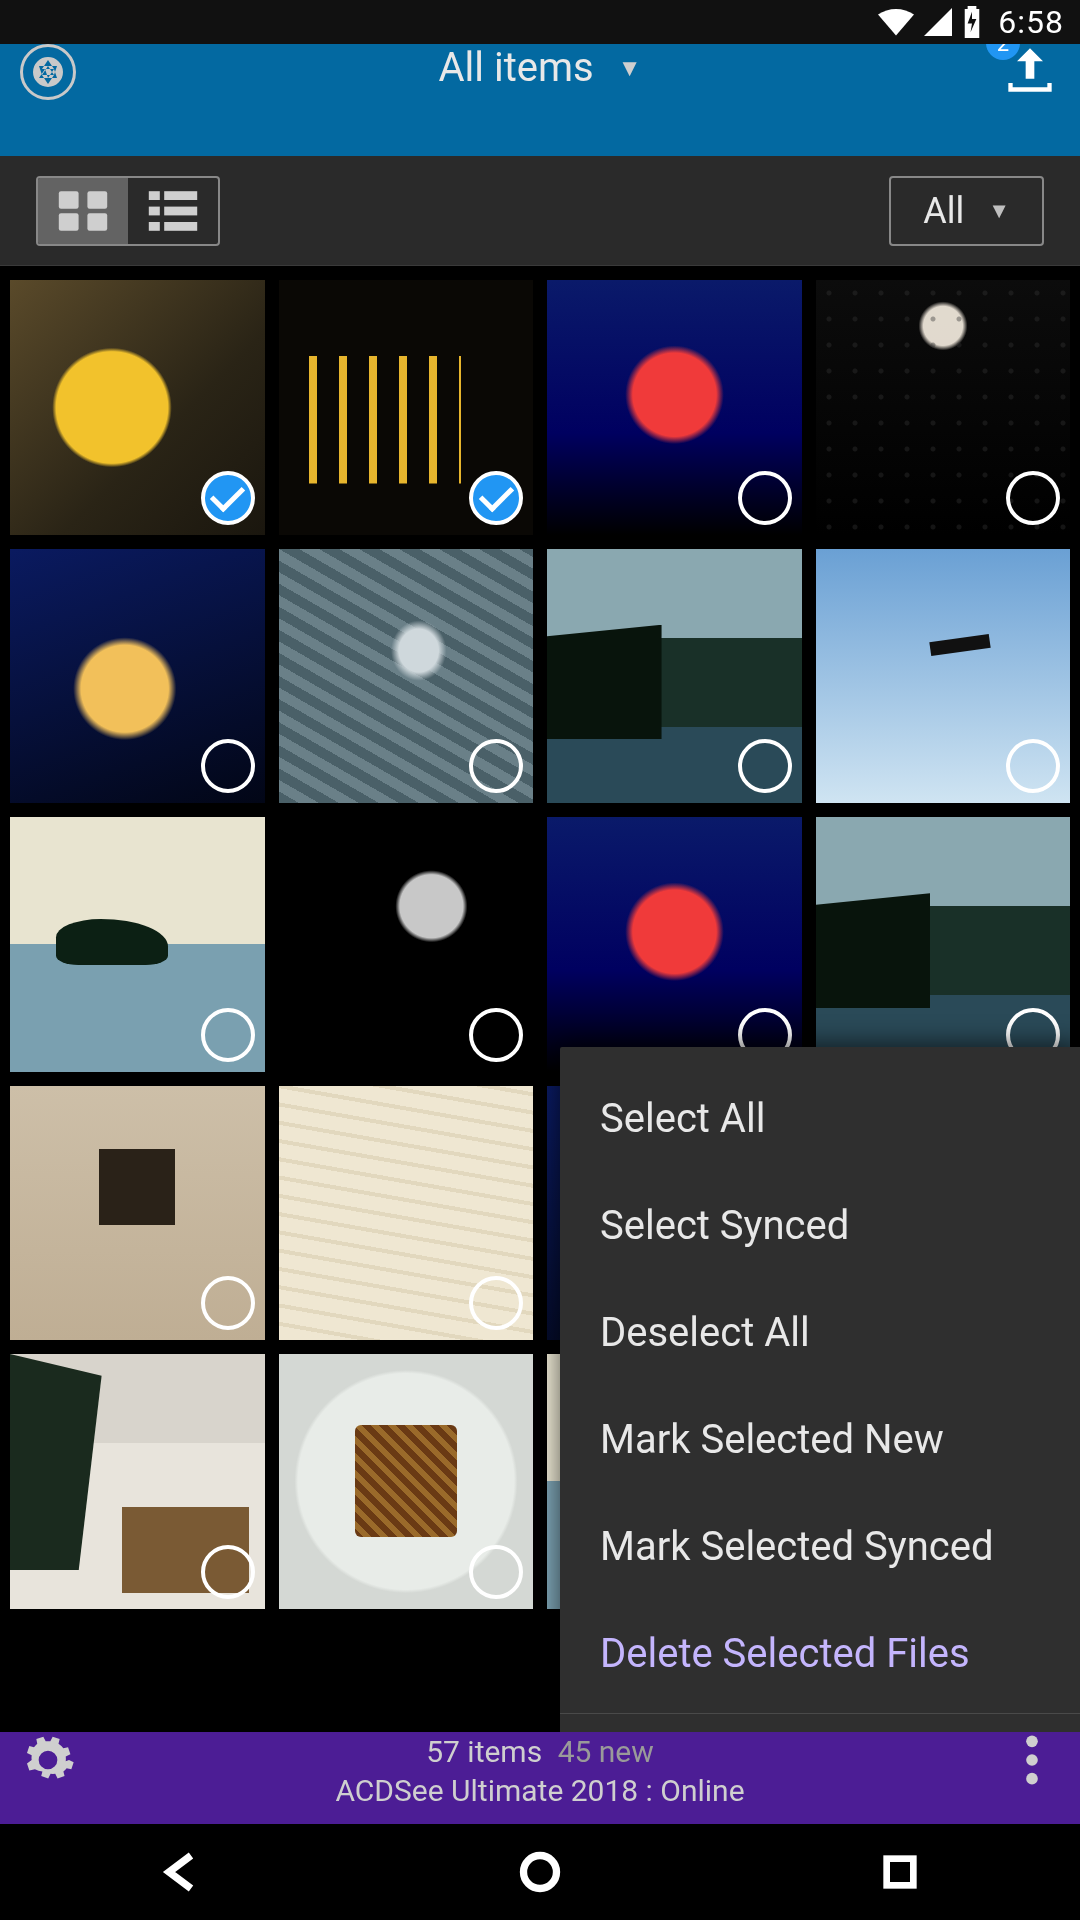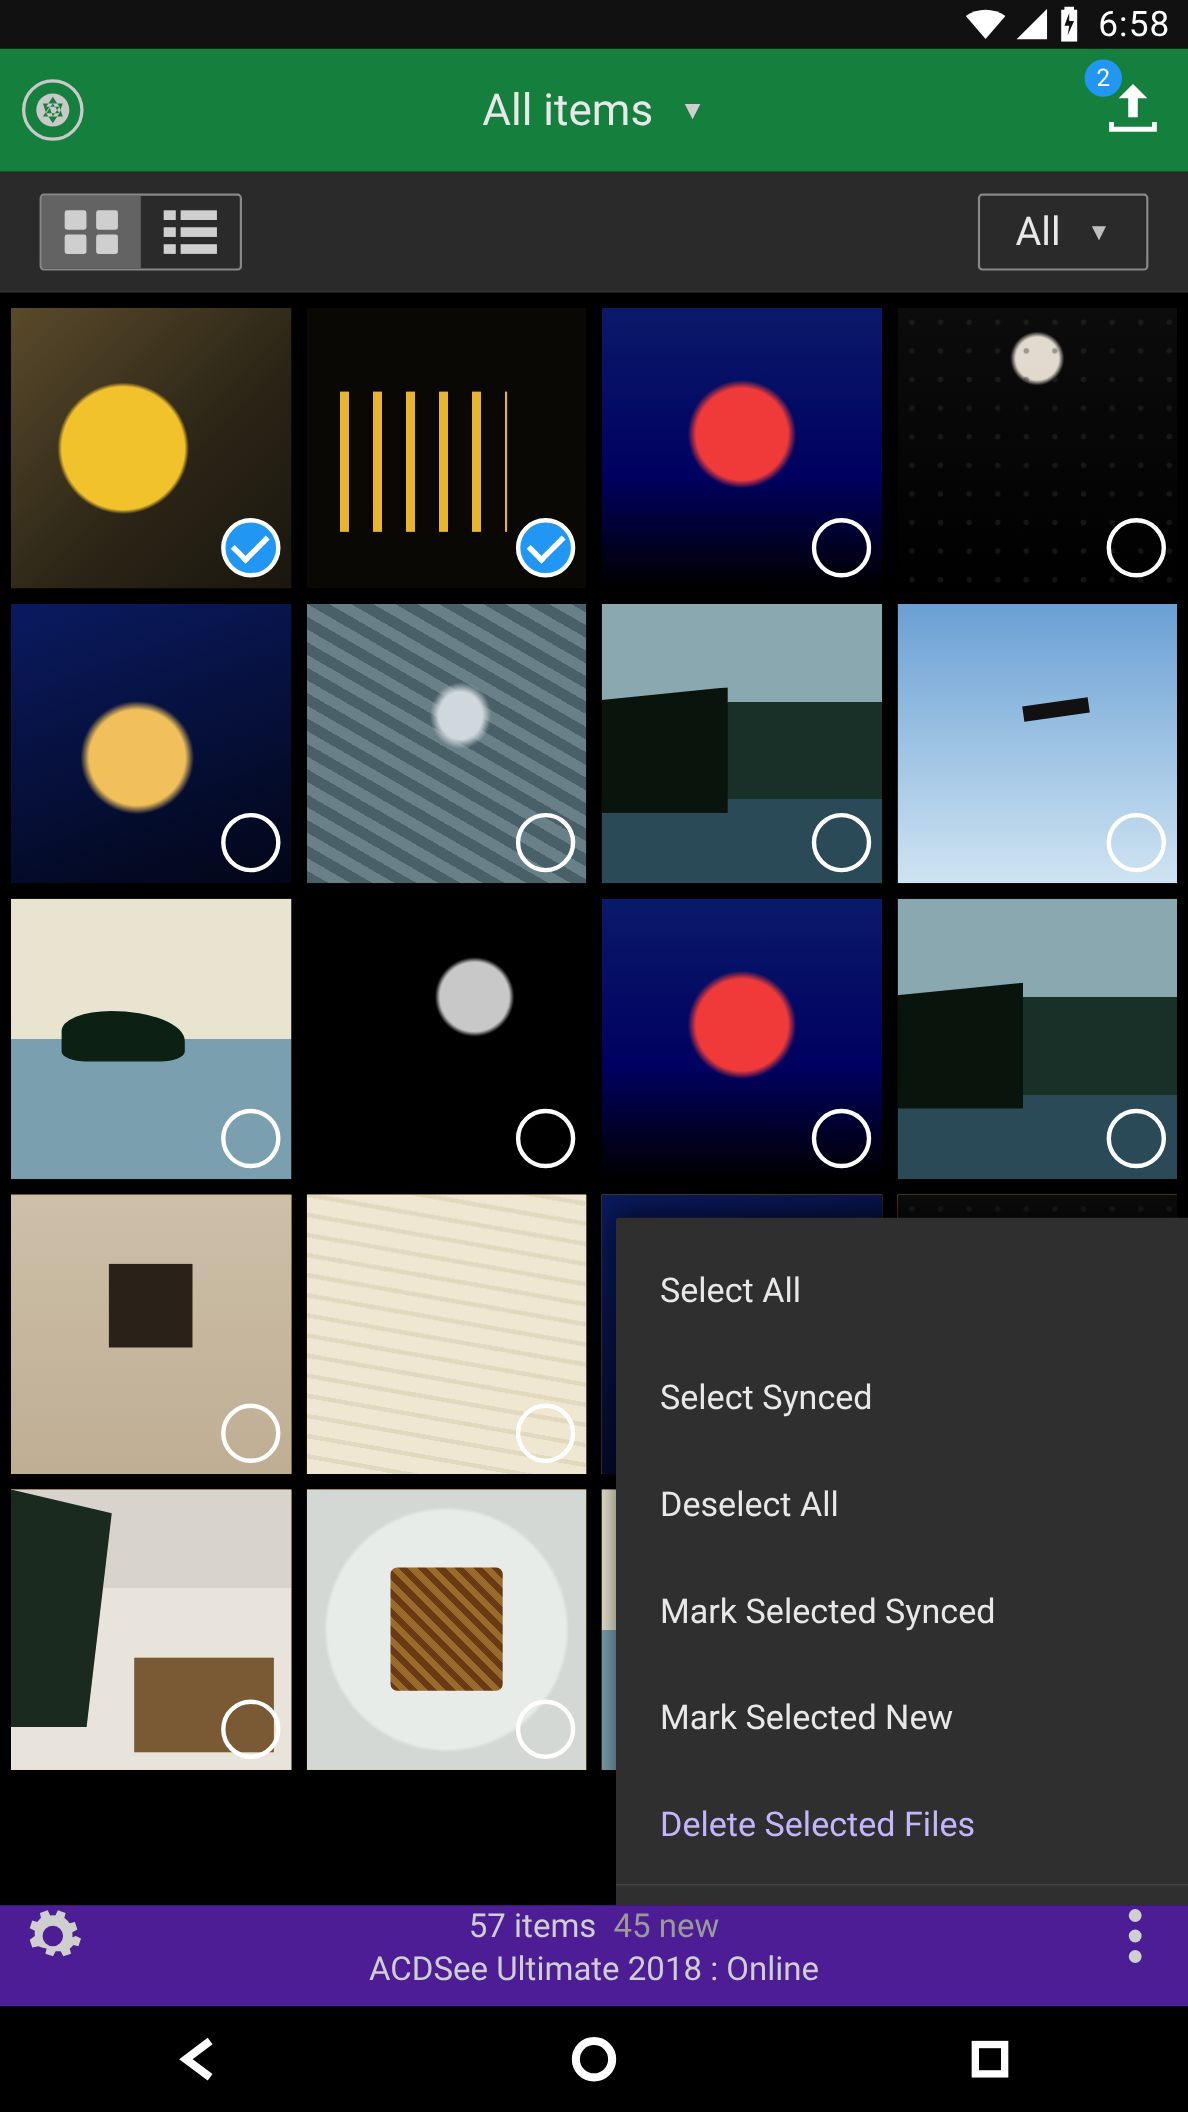--- a/index.html
+++ b/index.html
@@ -26,23 +26,23 @@
   padding: 0 16px;
   font-size: 32px;
   gap: 10px;
 }
 .status-bar svg { fill: #fff; }
 .status-time { font-weight: 400; letter-spacing: 1px; margin-left: 6px; }
 
 
 .app-bar {
   height: 112px;
-  background: #15803d;
-  display: flex;
-  align-items: center;
+  background: #0369a1;
+  display: flex;
+  align-items: flex-start;
   padding: 0 20px;
   position: relative;
 }
 .app-bar .aperture-icon {
   width: 56px; height: 56px; border-radius: 50%;
   border: 3px solid #c9c9c9;
   display: flex; align-items: center; justify-content: center;
 }
 .app-bar .aperture-icon svg { width: 36px; height: 36px; fill: #c9c9c9; }
 .title-dropdown {
@@ -182,21 +182,21 @@
   right: 0;
   bottom: 92px; 
   width: 520px;
   background: #2f2f2f;
   border-top-left-radius: 2px;
   box-shadow: 0 -4px 24px rgba(0,0,0,.6);
   padding: 18px 0;
 }
 .context-menu .item {
   padding: 30px 40px;
-  font-size: 31px;
+  font-size: 40px;
   color: #e8e8e8;
 }
 .context-menu .item.danger { color: #c4b5fd; }
 .context-menu .divider {
   height: 1px; background: #4a4a4a; margin-top: 6px;
 }
 
 
 .bottom-bar {
   position: absolute;
@@ -391,22 +391,22 @@
         <div class="thumb bordered">
           <div class="img whale"></div>
           <div class="selector"></div>
         </div>
       </div>
 
     <div class="context-menu" id="ctx">
         <div class="item">Select All</div>
         <div class="item">Select Synced</div>
         <div class="item">Deselect All</div>
+        <div class="item">Mark Selected New</div>
         <div class="item">Mark Selected Synced</div>
-        <div class="item">Mark Selected New</div>
         <div class="item danger">Delete Selected Files</div>
         <div class="divider"></div>
       </div>
 
     <div class="bottom-bar">
       <div class="gear">
         <svg viewBox="0 0 24 24">
             <path d="M12 8a4 4 0 100 8 4 4 0 000-8zm9 4l2 1-1 3-2-0.5a8 8 0 01-1.4 1.4l.5 2-3 1-1-2a8 8 0 01-2 0l-1 2-3-1 .5-2A8 8 0 016.4 16L4 16.5 3 13.5 5 12a8 8 0 010-2L3 9l1-3 2 .5A8 8 0 017.4 5L7 3l3-1 1 2a8 8 0 012 0l1-2 3 1-.5 2A8 8 0 0118.6 7l2-.5 1 3-2 1a8 8 0 010 2z"></path>
           </svg>
       </div>

